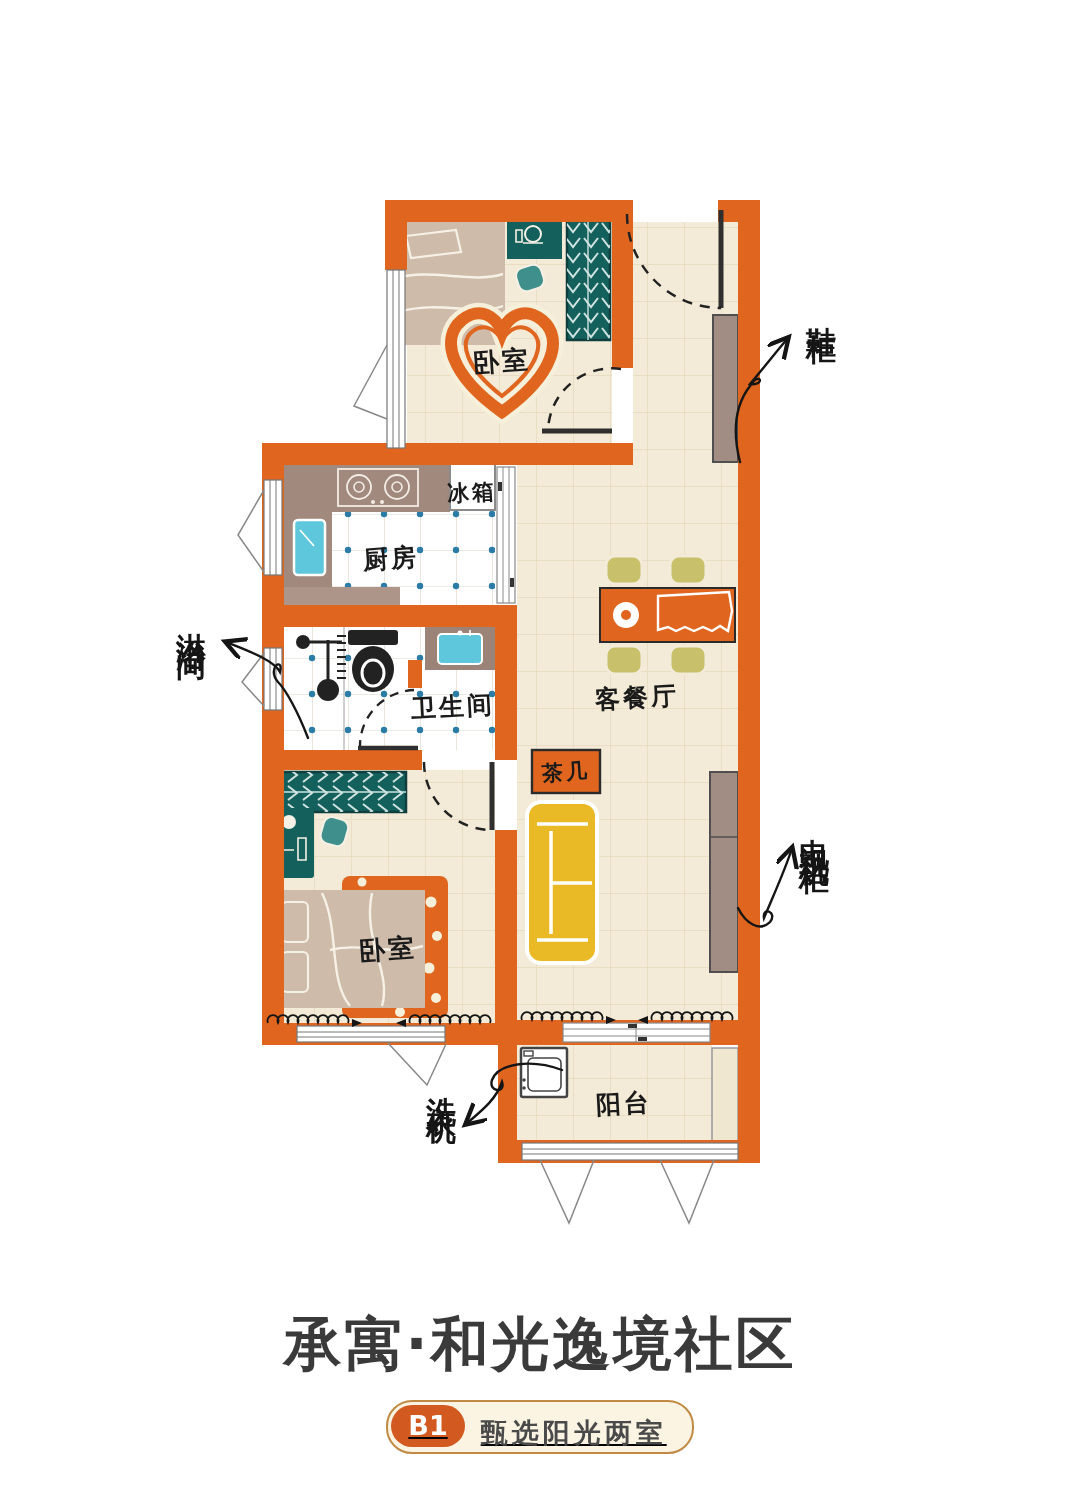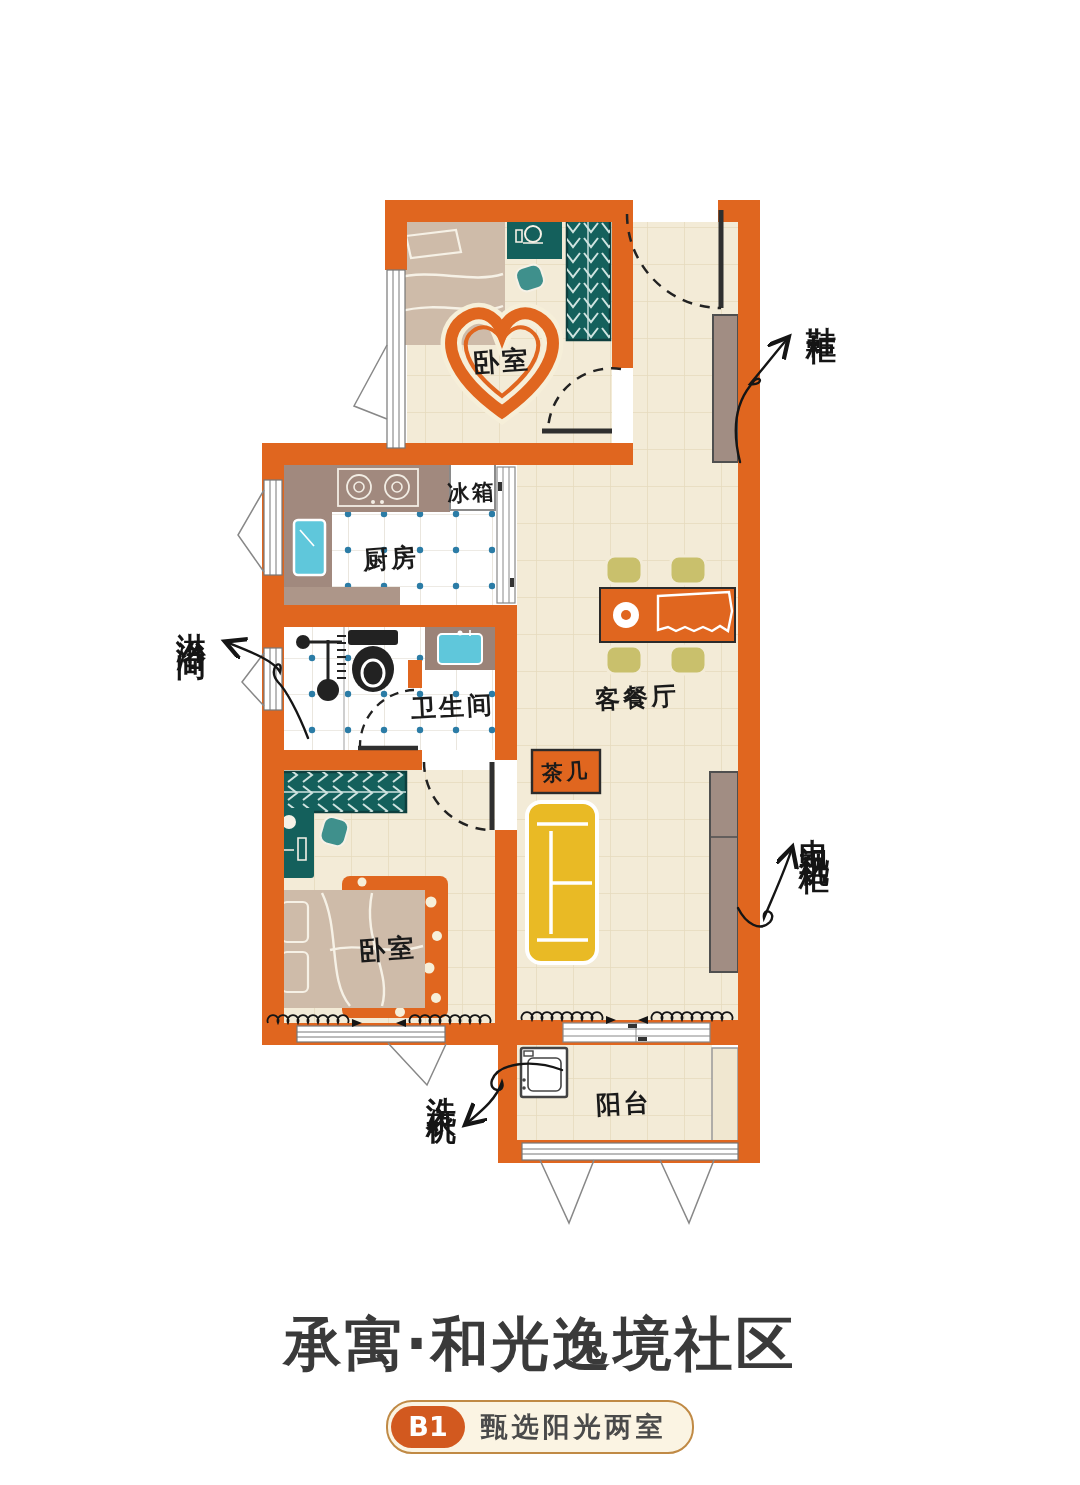--- a/index.html
+++ b/index.html
@@ -7,26 +7,26 @@
         font-family:"DejaVu Sans",sans-serif;}
   .plan-svg{position:absolute;left:125px;top:185px;width:770px;height:1075px;}
   .callout{position:absolute;writing-mode:vertical-rl;text-orientation:upright;
            font-size:30px;font-weight:600;color:#151515;letter-spacing:9px;line-height:1;}
   .callout.shoe{left:806px;top:302px;}
   .callout.shower{left:176px;top:608px;}
   .callout.tv{left:799px;top:814px;}
   .callout.wash{left:426px;top:1072px;}
   .brand{position:absolute;left:0;top:1306px;width:1080px;text-align:center;}
   .community{font-size:58px;font-weight:700;color:#3A3A3A;letter-spacing:3px;}
-  .pill{display:inline-flex;align-items:center;margin-top:16px;background:#FBF4E3;
-        border:2px solid #C08A45;border-radius:26px;padding:3px;height:44px;}
+  .pill{display:inline-flex;align-items:flex-start;margin-top:16px;background:#FBF4E3;
+        border:2px solid #C08A45;border-radius:26px;padding:3px;height:44px;text-decoration:underline;}
   .pill .code{background:#D2591F;color:#ffffff;font-size:27px;font-weight:600;
         border-radius:22px;padding:5px 17px;line-height:1.2;}
   .pill .desc{font-size:27px;font-weight:600;color:#4A4A4A;letter-spacing:4px;
-        padding:0 22px 0 16px;line-height:1.2;}
+        padding:0 22px 0 16px;line-height:1.2;margin-top:12px;}
   svg text{font-family:"DejaVu Sans",sans-serif;}
 </style>
 </head>
 <body>
 
 <div class="page">
 
 <svg class="plan-svg" viewBox="-115 -5 770 1075">
   <defs>
     <pattern id="tileCream" width="37" height="37" patternUnits="userSpaceOnUse">

